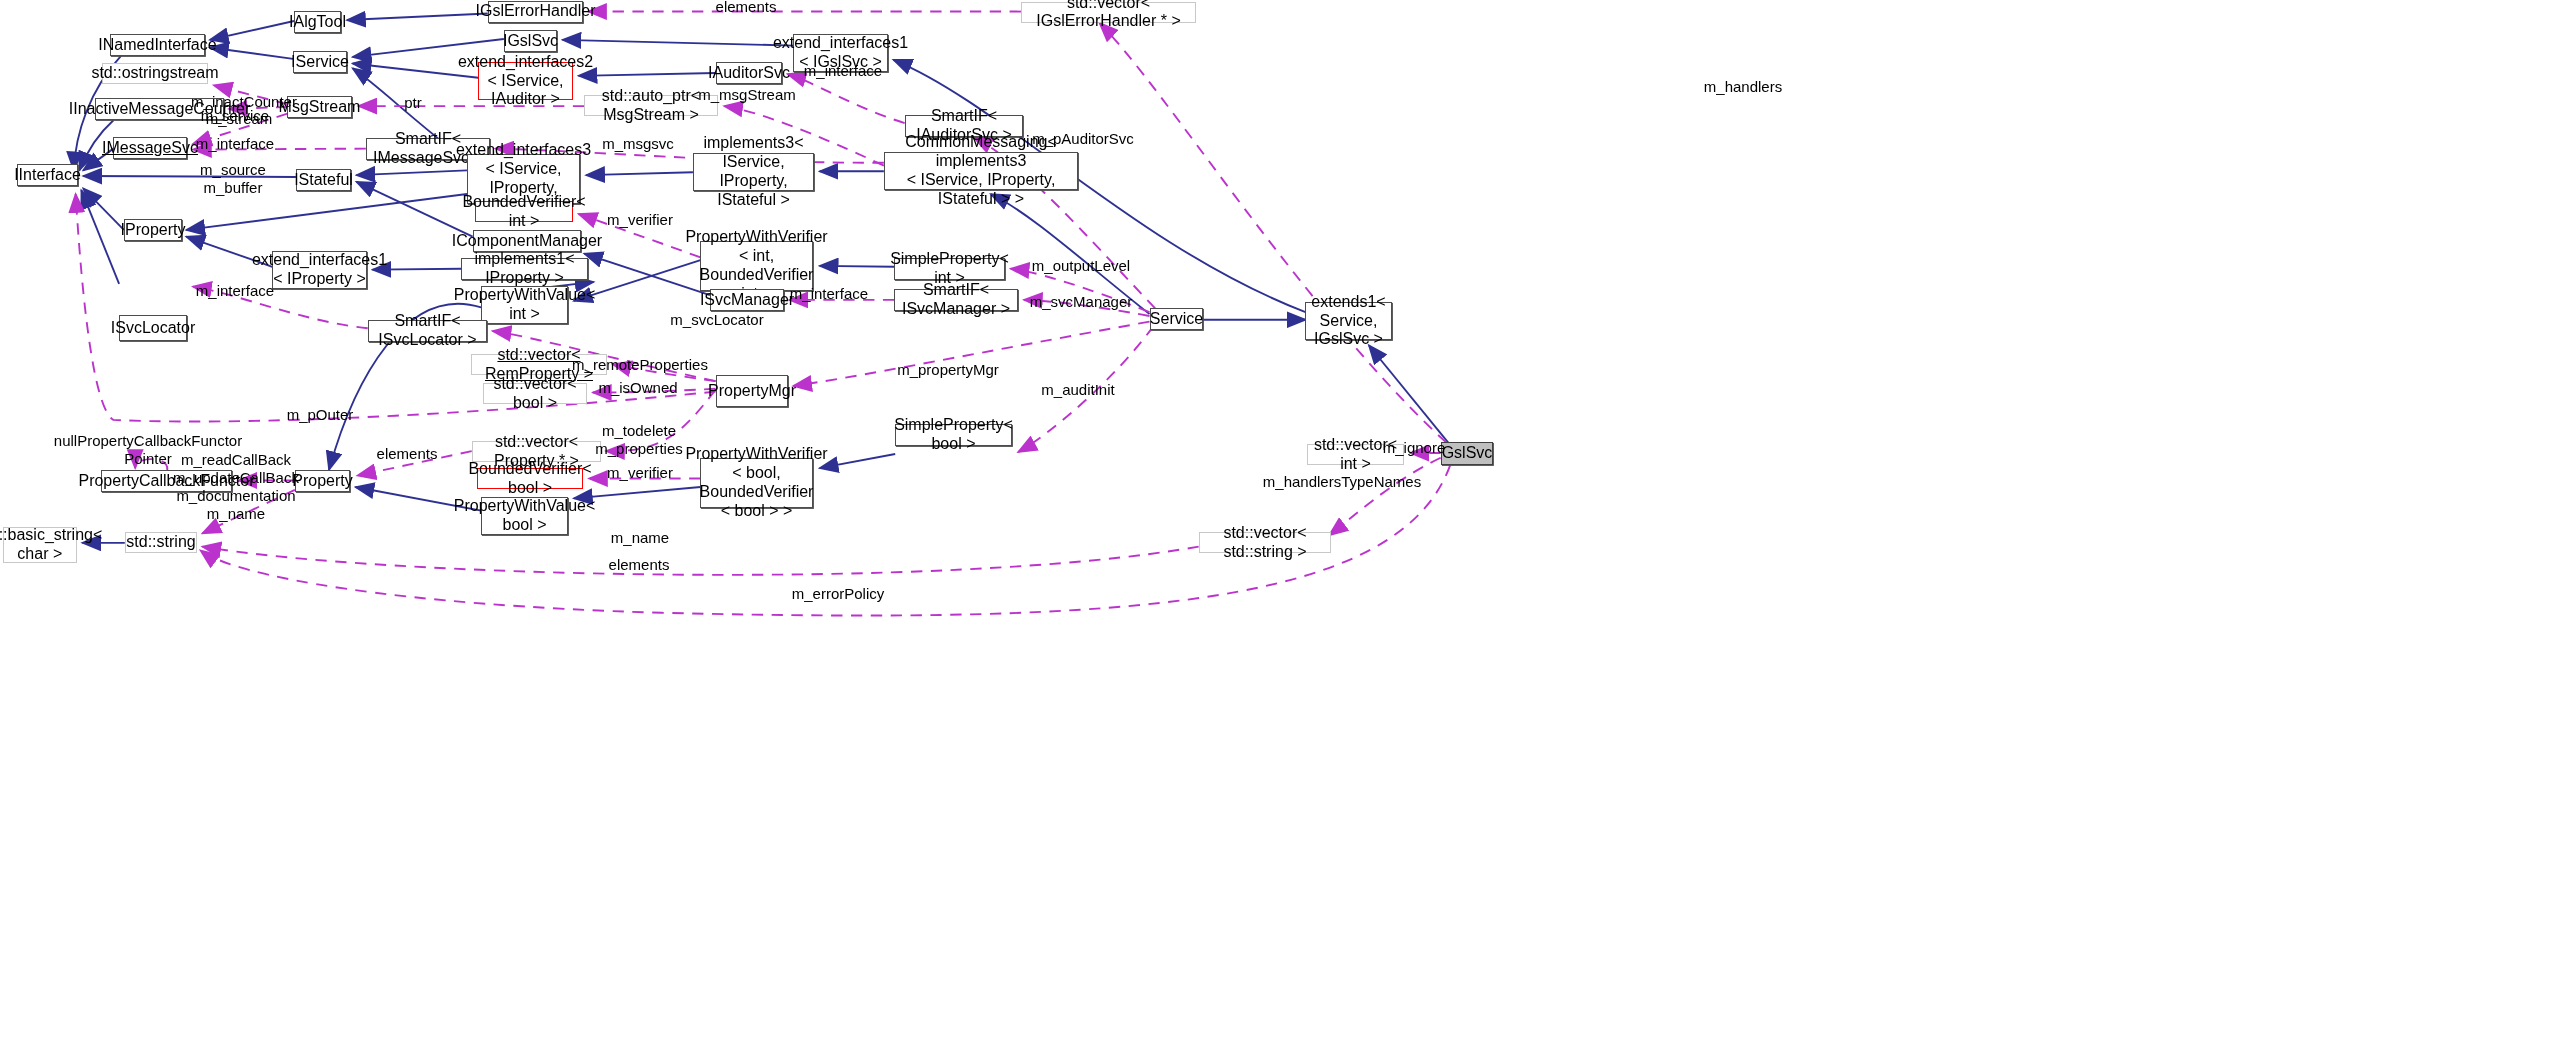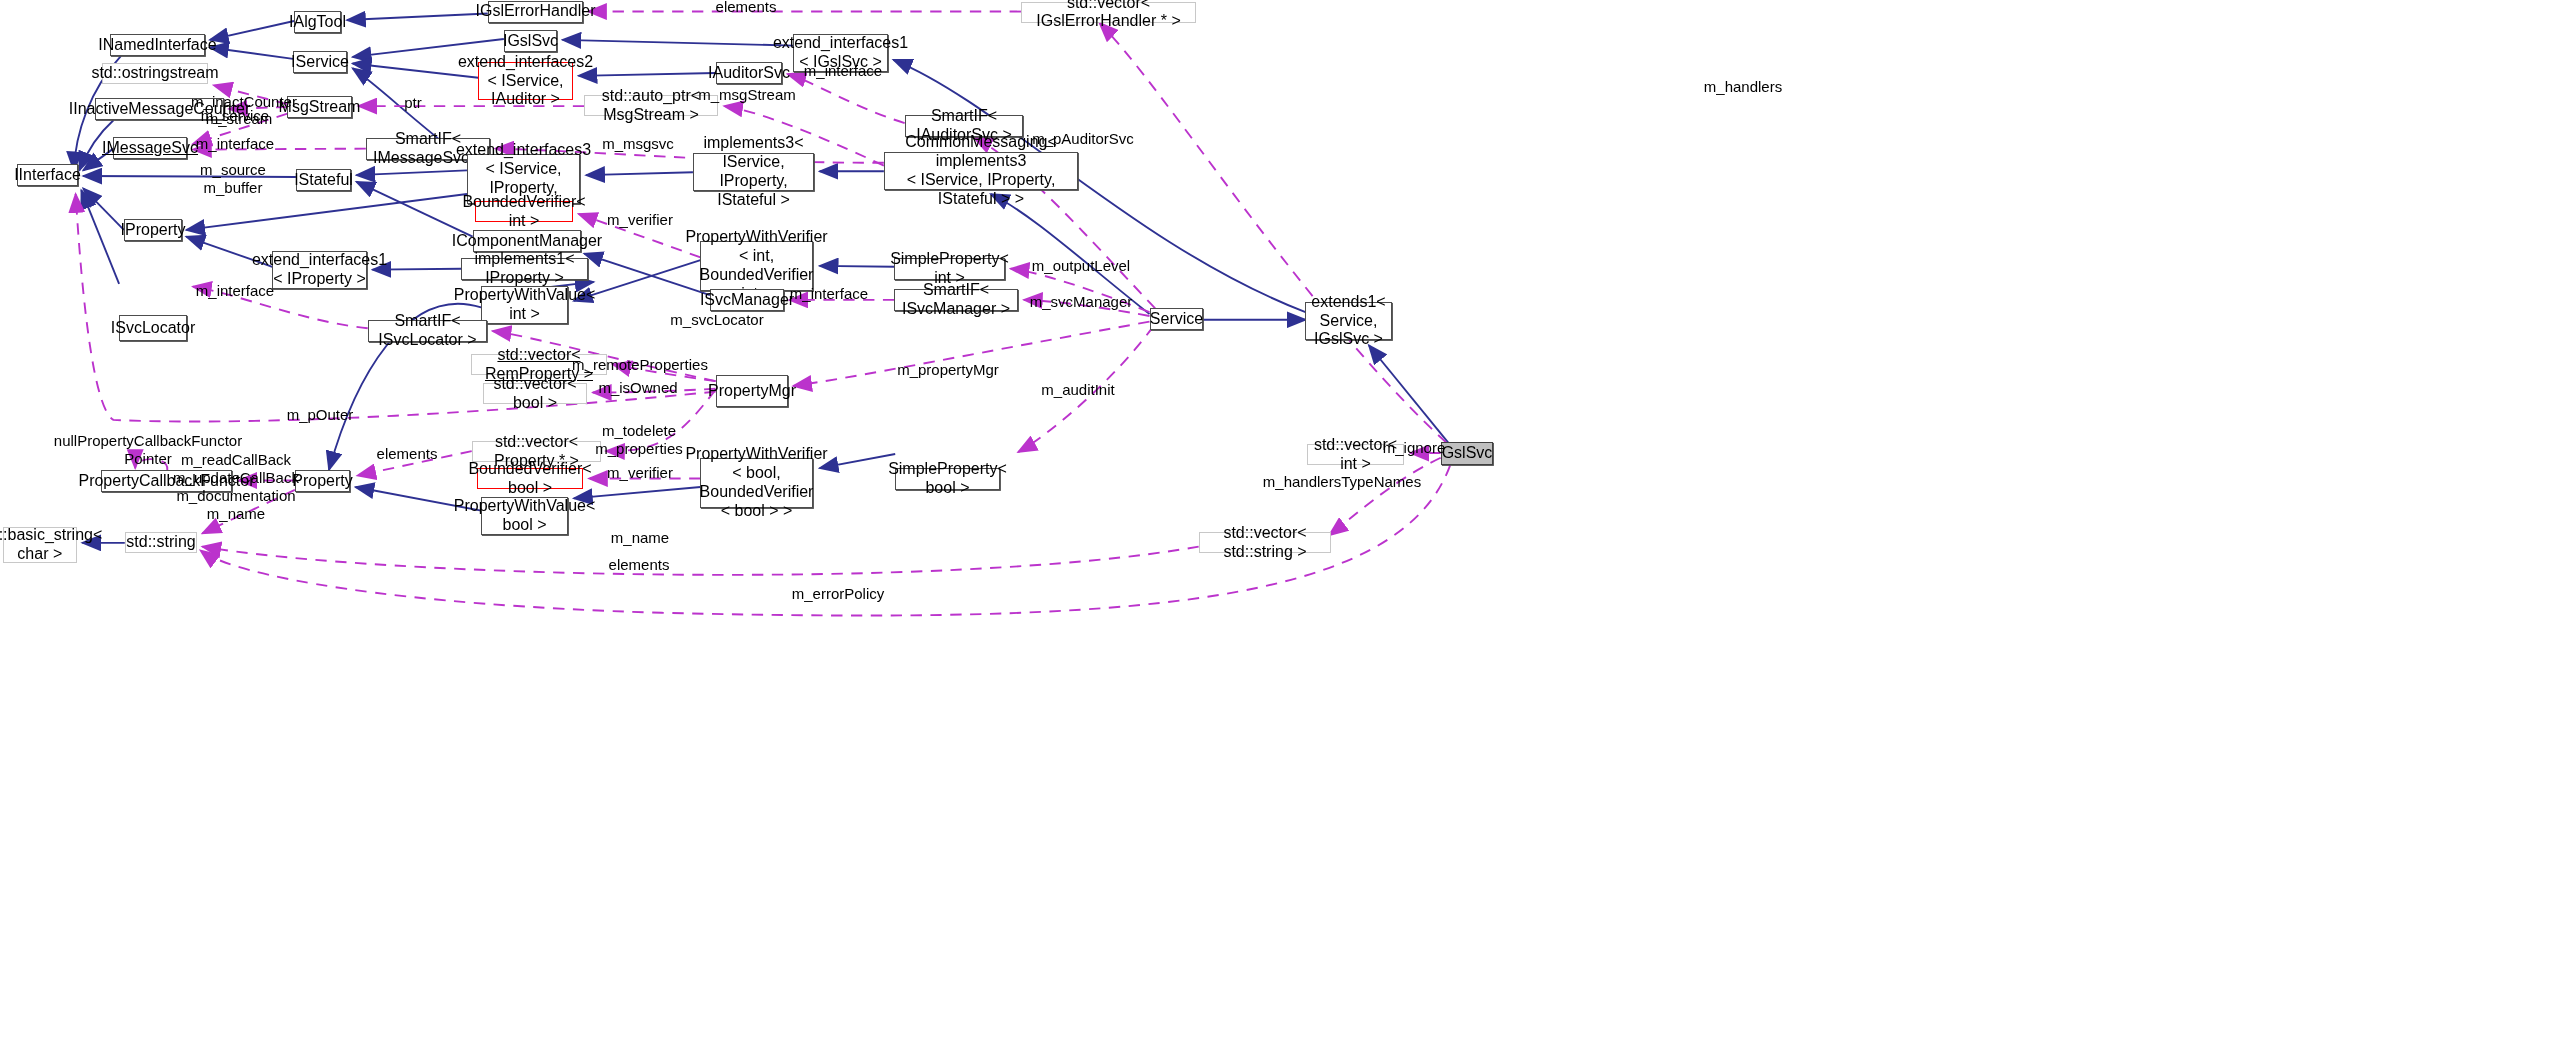--- a/index.html
+++ b/index.html
@@ -234,21 +234,21 @@
       <div class="node n-solid" style="left: 1150px; top: 308px; width: 53px; height: 22px;">Service</div>
       <div class="node n-solid" style="left: 1305px; top: 302px; width: 87px; height: 38px;">extends1&lt; Service,
 IGslSvc &gt;</div>
       <div class="node n-solid" style="left: 368px; top: 320px; width: 119px; height: 22px;">SmartIF&lt; ISvcLocator &gt;</div>
       <div class="node n-light" style="left: 471px; top: 354px; width: 136px; height: 21px; text-decoration: underline;">std::vector&lt; RemProperty &gt;</div>
       <div class="node n-solid" style="left: 716px; top: 375px; width: 72px; height: 32px;">PropertyMgr</div>
       <div class="node n-light" style="left: 483px; top: 383px; width: 104px; height: 21px;">std::vector&lt; bool &gt;</div>
       <div class="node n-light" style="left: 1307px; top: 444px; width: 97px; height: 21px;">std::vector&lt; int &gt;</div>
       <div class="node n-current" style="left: 1441px; top: 442px; width: 52px; height: 23px;">GslSvc</div>
       <div class="node n-light" style="left: 472px; top: 441px; width: 129px; height: 21px;">std::vector&lt; Property * &gt;</div>
-      <div class="node n-solid" style="left: 895px; top: 468px; width: 105px; height: 22px;">SimpleProperty&lt; bool &gt;</div>
+      <div class="node n-solid" style="left: 895px; top: 424px; width: 117px; height: 22px;">SimpleProperty&lt; bool &gt;</div>
       <div class="node n-solid" style="left: 101px; top: 470px; width: 131px; height: 22px;">PropertyCallbackFunctor</div>
       <div class="node n-red" style="left: 477px; top: 468px; width: 106px; height: 21px;">BoundedVerifier&lt; bool &gt;</div>
       <div class="node n-solid" style="left: 295px; top: 470px; width: 55px; height: 22px;">Property</div>
       <div class="node n-solid" style="left: 700px; top: 458px; width: 113px; height: 50px;">PropertyWithVerifier
 &lt; bool, BoundedVerifier
 &lt; bool &gt; &gt;</div>
       <div class="node n-solid" style="left: 481px; top: 497px; width: 87px; height: 38px;">PropertyWithValue&lt;
 bool &gt;</div>
       <div class="node n-light" style="left: 2.8px; top: 527px; width: 74px; height: 36px;">std::basic_string&lt;
 char &gt;</div>

